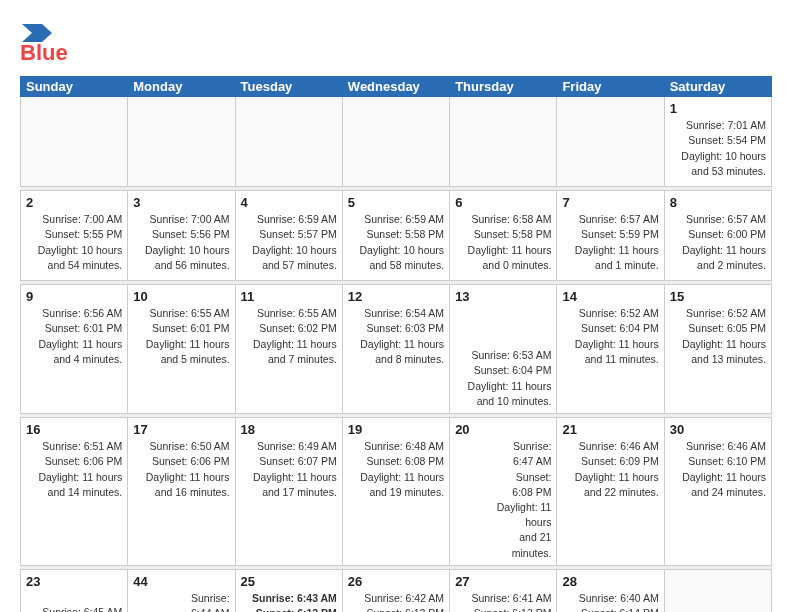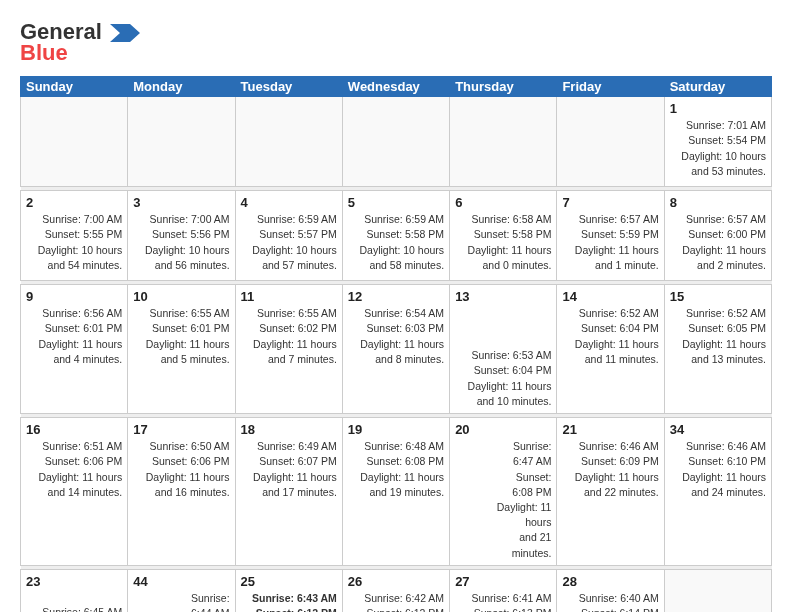--- a/index.html
+++ b/index.html
@@ -93,21 +93,20 @@
       padding: 0;
     }
   </style>
 </head>
 <body>
 
 <div class="header-section">
   <div class="logo">
     <div style="display:flex;align-items:center;gap:2px;">
       <span class="logo-text">
-        <span>General</span>
         <svg class="logo-arrow" viewBox="0 0 30 18" xmlns="http://www.w3.org/2000/svg" style="vertical-align:middle;margin-left:2px;">
           <polygon points="0,0 20,0 30,9 20,18 0,18 10,9" fill="#2a6db5"></polygon>
         </svg>
       </span>
     </div>
     <div style="font-size:22px;font-weight:bold;color:#ef4444;margin-top:-4px;">Blue</div>
   </div>
   <div class="title-section">
     <div class="cal-title"></div>
     <div class="cal-subtitle"></div>
@@ -290,21 +289,21 @@
 and 21 minutes.</div>
         </td>
         <td>
           <span class="day-num">21</span>
           <div class="day-info" style="white-space: pre-line;">Sunrise: 6:46 AM
 Sunset: 6:09 PM
 Daylight: 11 hours
 and 22 minutes.</div>
         </td>
         <td>
-          <span class="day-num">34</span>
+          <span class="day-num">30</span>
           <div class="day-info" style="white-space: pre-line;">Sunrise: 6:46 AM
 Sunset: 6:10 PM
 Daylight: 11 hours
 and 24 minutes.</div>
         </td>
       </tr>
       <tr class="row-spacer">
         <td colspan="7"></td>
       </tr>
       <tr>

